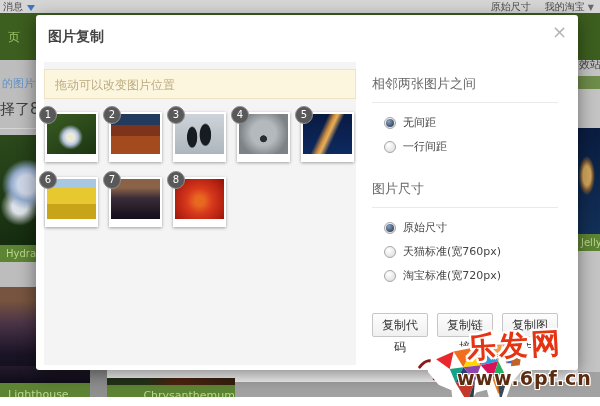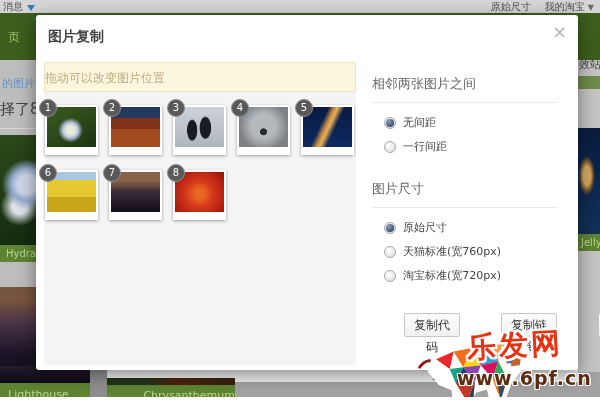--- a/index.html
+++ b/index.html
@@ -45,21 +45,21 @@
     background:linear-gradient(90deg,#23321a 0 30%,#4e2310 55%,#35200f 100%);}
   .chrys-cap{position:absolute;left:107px;top:385px;width:128px;height:21px;line-height:21px;text-align:right;font-size:11px;}
 
   
   .dialog{position:absolute;left:36px;top:15px;width:542px;height:355px;background:#fff;
     border-radius:3px;box-shadow:0 4px 18px rgba(0,0,0,0.45);}
   .dlg-title{position:absolute;left:12px;top:13px;font-size:14px;font-weight:bold;color:#444;}
   .dlg-close{position:absolute;right:11px;top:8px;font-size:18px;color:#b5b5b5;cursor:pointer;line-height:18px;}
   .left-panel{position:absolute;left:8px;top:47px;width:312px;height:303px;background:#f4f4f4;}
   .notice{height:30px;line-height:30px;background:#fdf6df;border:1px solid #eee3c3;box-sizing:border-box;
-    color:#bcab80;font-size:12px;padding-left:0;}
+    color:#bcab80;font-size:12px;padding-left:10px;margin-top:7px;}
   .thumbs{display:flex;flex-wrap:wrap;gap:15px 11px;padding:13px 0 0 1px;}
   .thumb{position:relative;width:53px;height:50px;}
   .thumb-card{width:53px;height:50px;background:#fff;box-shadow:0 1px 3px rgba(0,0,0,0.35);
     padding:2px 2px 0 2px;box-sizing:border-box;}
   .thumb-img{width:49px;height:40px;}
   .badge{position:absolute;top:-6px;left:-6px;width:16px;height:16px;border-radius:50%;
     background:#595959;border:1px solid #8d8d8d;color:#fff;font-size:10px;line-height:16px;text-align:center;}
   .t1{background:radial-gradient(circle at 48% 58%, #e9ead8 0 12%, #b6c3e0 22%, rgba(0,0,0,0) 36%),
       linear-gradient(150deg,#3a5c22,#1c3512);}
   .t2{background:linear-gradient(#223a5e 0 28%, #7e331a 28% 55%, #a34a1e 55% 100%);}
@@ -79,21 +79,21 @@
   .sec2{margin-top:26px;}
   .opts{margin:12px 0 0 12px;}
   .opt{display:flex;align-items:center;margin-bottom:9px;font-size:11px;color:#444;cursor:pointer;}
   .radio{position:relative;width:12px;height:12px;border-radius:50%;border:1px solid #a6a6a6;
     background:radial-gradient(circle at 35% 30%,#fff,#d9d9d9);margin-right:7px;box-sizing:border-box;flex:none;}
   .radio.checked::after{content:"";position:absolute;left:1px;top:1px;right:1px;bottom:1px;border-radius:50%;
     background:radial-gradient(circle at 35% 30%,#88a0bf,#1e3049);}
   .btn-row{margin-top:30px;display:flex;gap:9px;}
   .btn{min-width:56px;height:24px;border:1px solid #c6c6c6;border-radius:2px;
     background:linear-gradient(#fdfdfd,#f0f0f0);font-size:12px;color:#333;line-height:22px;
-    text-align:center;padding:0 6px;box-sizing:border-box;cursor:pointer;margin-left:32px;}
+    text-align:center;padding:0 6px;box-sizing:border-box;cursor:pointer;}
 
   
   .wm{position:absolute;left:415px;top:330px;width:185px;height:76px;}
   .wm-name{position:absolute;left:52px;top:-4px;font-size:29px;font-weight:bold;color:#e63312;
     letter-spacing:3px;transform:rotate(-3deg);white-space:nowrap;
     text-shadow:2px 2px 0 #fff,-2px -2px 0 #fff,2px -2px 0 #fff,-2px 2px 0 #fff,0 2px 0 #fff,2px 0 0 #fff,0 -2px 0 #fff,-2px 0 0 #fff;}
   .wm-url{position:absolute;left:42px;top:37px;font-size:19px;font-weight:bold;color:#5c2c10;letter-spacing:1px;
     text-shadow:1px 1px 0 #fff,-1px -1px 0 #fff,1px -1px 0 #fff,-1px 1px 0 #fff,0 1px 0 #fff,1px 0 0 #fff;white-space:nowrap;}
   .bull{position:absolute;left:0;top:8px;}
 </style>

